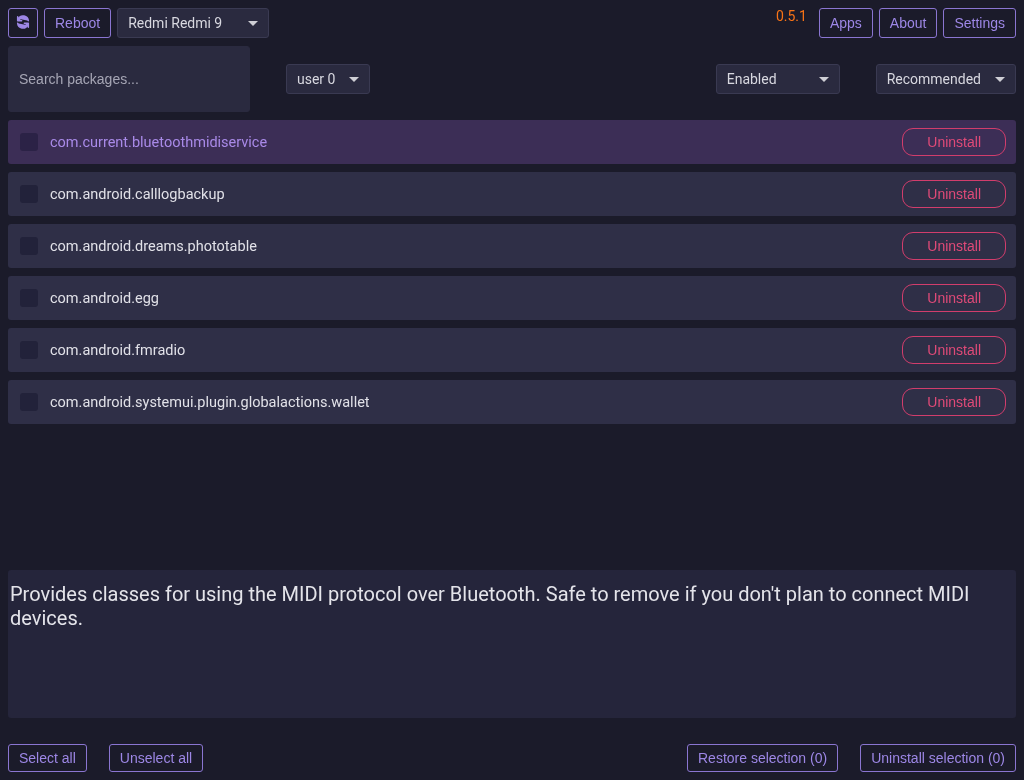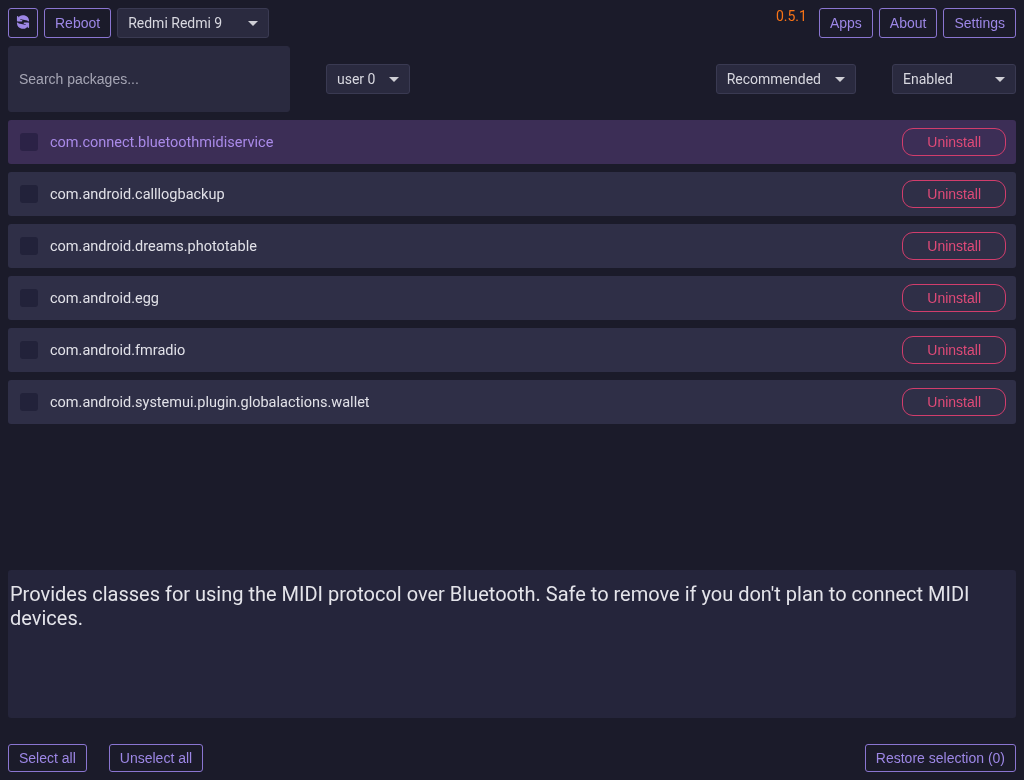--- a/index.html
+++ b/index.html
@@ -57,21 +57,21 @@
     align-items: center;
     padding: 0 8px 8px 8px;
     gap: 8px;
   }
   .search-input {
     background: #2a2a3f;
     border: 1px solid #2a2a3f;
     border-radius: 3px;
     color: #d8d8e0;
     padding: 24px 10px;
-    width: 282px;
+    width: 242px;
     font-size: 14px;
   }
   .search-input::placeholder { color: #a6a6b5; }
   .dropdown {
     background: #2a2a3f;
     border: 1px solid #3a3a52;
     border-radius: 3px;
     color: #d8d8e0;
     padding: 6px 10px;
     display: flex;
@@ -184,33 +184,33 @@
 </div>
 
 <div class="filterbar">
   <input class="search-input" type="text" placeholder="Search packages..." style="">
   <div class="dropdown">
     <span>user 0</span>
     <span class="chev"></span>
   </div>
   <div class="spacer"></div>
   <div class="dropdown wide">
+    <span>Enabled</span>
+    <span class="chev"></span>
+  </div>
+  <div class="dropdown wide">
     <span>Recommended</span>
-    <span class="chev"></span>
-  </div>
-  <div class="dropdown wide">
-    <span>Enabled</span>
     <span class="chev"></span>
   </div>
 </div>
 
 <div class="pkg-list" id="pkg-list">
     <div class="pkg-row selected">
       <div class="checkbox"></div>
-      <div class="pkg-name">com.connect.bluetoothmidiservice</div>
+      <div class="pkg-name">com.current.bluetoothmidiservice</div>
       <button class="uninstall-btn">Uninstall</button>
     </div>
     <div class="pkg-row">
       <div class="checkbox"></div>
       <div class="pkg-name">com.android.calllogbackup</div>
       <button class="uninstall-btn">Uninstall</button>
     </div>
     <div class="pkg-row">
       <div class="checkbox"></div>
       <div class="pkg-name">com.android.dreams.phototable</div>
@@ -235,13 +235,14 @@
 
 <div class="description-panel">
   <div class="description-text">Provides classes for using the MIDI protocol over Bluetooth. Safe to remove if you don't plan to connect MIDI devices.</div>
 </div>
 
 <div class="bottombar">
   <button class="outline-btn">Select all</button>
   <button class="outline-btn">Unselect all</button>
   <div class="spacer"></div>
   <button class="outline-btn">Restore selection (0)</button>
+  <button class="outline-btn">Uninstall selection (0)</button>
 </div>
 
 </body></html>

